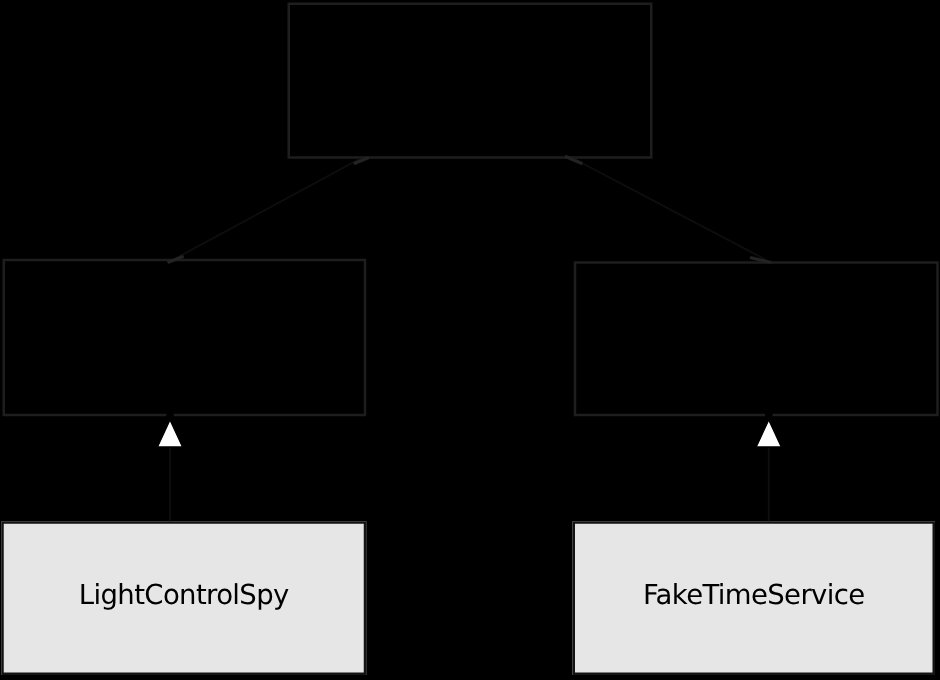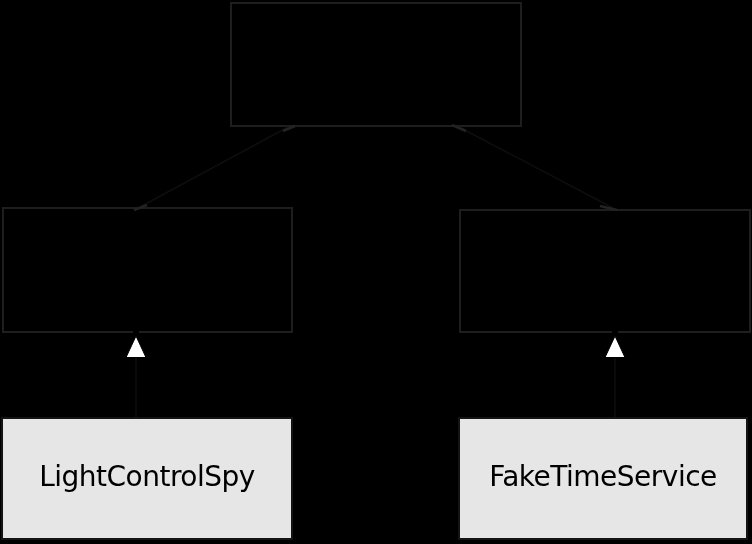--- a/index.html
+++ b/index.html
@@ -29,21 +29,21 @@
     border:2px solid var(--box-border-dark);
     background:var(--box-fill-dark);
   }
   .node.light{
     border:2px solid var(--box-border-light);
     background:var(--box-fill-light);
     display:flex;align-items:center;justify-content:center;
   }
   .node-label{
     color:var(--label-color);
-    font-size:28px;
+    font-size:22px;
     line-height:1;
     letter-spacing:-0.5px;
     white-space:nowrap;
     transform:translateY(-2px);
   }
   #node-top      {left:230px; top:2px;   width:292px; height:125px;}
   #node-midleft  {left:2px;   top:207px; width:291px; height:126px;}
   #node-midright {left:459px; top:209px; width:292px; height:124px;}
   #node-botleft  {left:1px;   top:417px; width:292px; height:123px;}
   #node-botright {left:458px; top:417px; width:290px; height:123px;}

